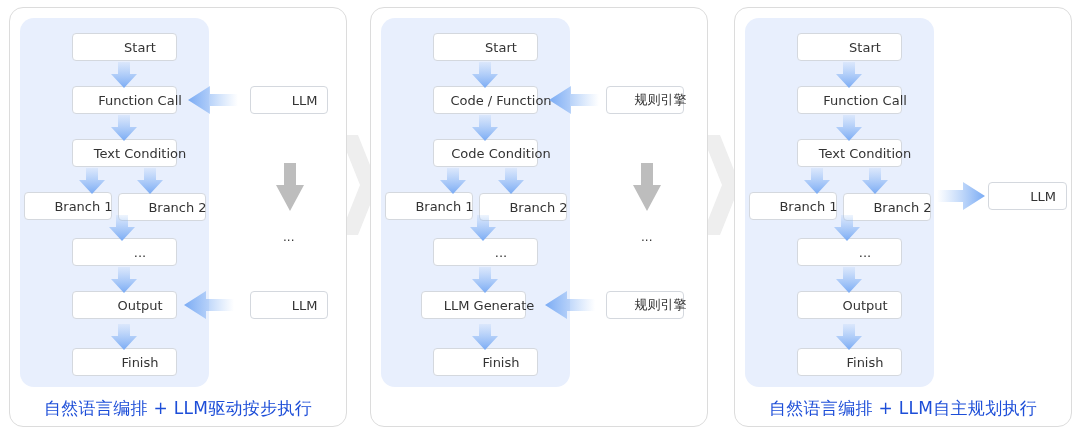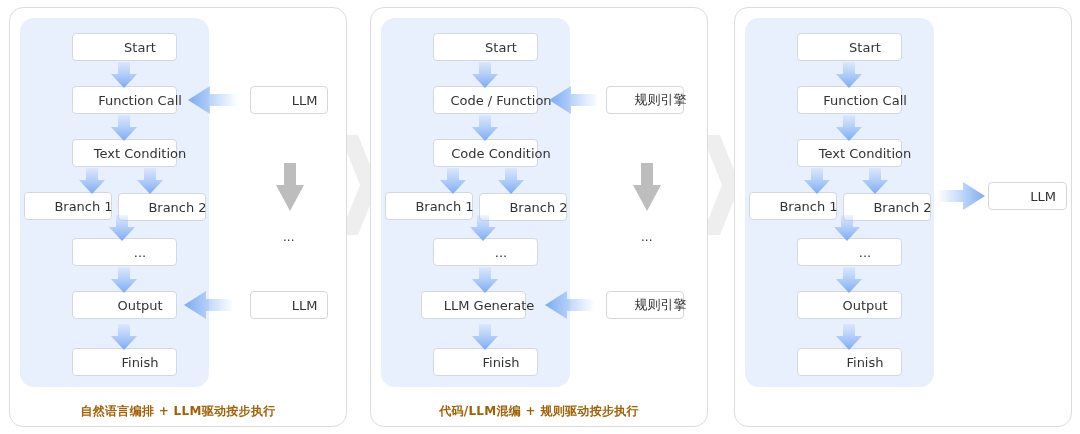--- a/index.html
+++ b/index.html
@@ -6,21 +6,21 @@
   body { width:1080px; height:434px; position:relative; overflow:hidden;
          font-family:"DejaVu Sans","Liberation Sans",sans-serif; color:#222; }
   .panel { position:absolute; top:7px; height:420px; border:1px solid #dcdcdc;
            border-radius:14px; background:#fff; box-sizing:border-box; }
   .inner { position:absolute; top:10px; width:189px; height:369px;
            background:#e8effd; border-radius:14px; }
   .node { position:absolute; height:28px; background:#fff; border:1px solid #d4d8de;
           border-radius:4px; box-sizing:border-box; display:flex; align-items:center;
           justify-content:center; font-size:13px; color:#333; white-space:nowrap;padding-left:31px; }
   .caption { position:absolute; left:0; right:0; bottom:6px; text-align:center;
-             font-size:12px; font-weight:bold; color:#a16207; letter-spacing:0.3px; }
+             font-size:17px; font-weight:normal; color:#1d4ed8; letter-spacing:0.3px; }
   .arrow { position:absolute; }
   .chev { position:absolute; top:135px; }
   .dots { position:absolute; font-size:12px; color:#333; }
 </style>
 </head>
 <body>
 
 <svg width="0" height="0" style="position:absolute">
   <defs>
     <linearGradient id="gDown" x1="0" y1="0" x2="0" y2="1">
@@ -135,21 +135,20 @@
   <div class="node" style="left:235px;top:78px;width:78px;">规则引擎</div>
   <svg class="arrow" style="left:262px;top:155px" width="28" height="48">
       <polygon points="8,0 20,0 20,22 28,22 14,48 0,22 8,22" fill="#bdbdbd"></polygon>
     </svg>
   <div class="dots" style="left:270px;top:222px;">...</div>
   <svg class="arrow" style="left:174px;top:283px" width="50" height="28">
       <polygon points="0,14 22,0 22,8 50,8 50,20 22,20 22,28" fill="url(#gLeft)"></polygon>
     </svg>
   <div class="node" style="left:235px;top:283px;width:78px;">规则引擎</div>
 
-  <div class="caption">代码/LLM混编 + 规则驱动按步执行</div>
 </div>
 
 <div class="panel" style="left:734px;width:338px;">
   <div class="inner" style="left:10px;"></div>
 
   <div class="node" style="left:62px;top:25px;width:105px;">Start</div>
   <div class="node" style="left:62px;top:78px;width:105px;">Function Call</div>
   <div class="node" style="left:62px;top:131px;width:105px;">Text Condition</div>
   <div class="node" style="left:14px;top:184px;width:88px;">Branch 1</div>
   <div class="node" style="left:108px;top:185px;width:88px;">Branch 2</div>
@@ -177,13 +176,14 @@
     </svg>
   <svg class="arrow" style="left:101px;top:316px" width="26" height="26">
       <polygon points="7,0 19,0 19,12 26,12 13,26 0,12 7,12" fill="url(#gDown)"></polygon>
     </svg>
 
   <svg class="arrow" style="left:202px;top:174px" width="48" height="28">
       <polygon points="48,14 26,0 26,8 0,8 0,20 26,20 26,28" fill="url(#gRight)"></polygon>
     </svg>
   <div class="node" style="left:253px;top:174px;width:79px;">LLM</div>
 
+  <div class="caption">自然语言编排 + LLM自主规划执行</div>
 </div>
 
 </body></html>

